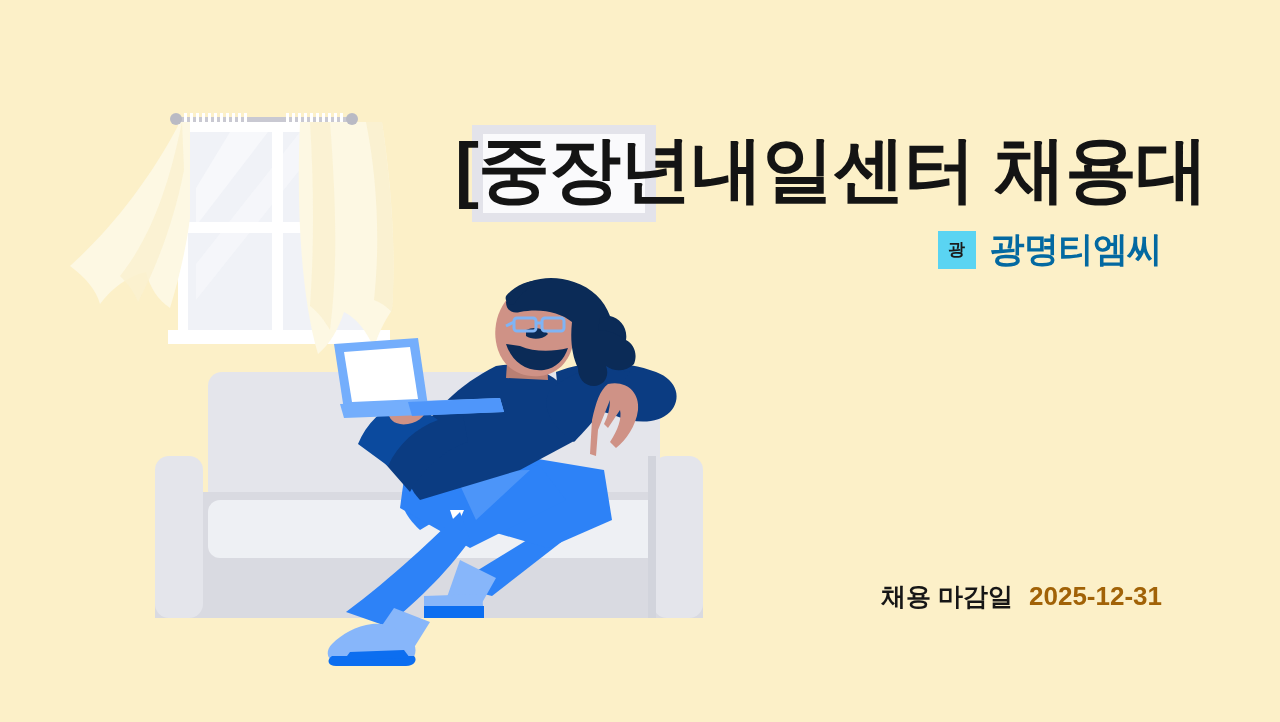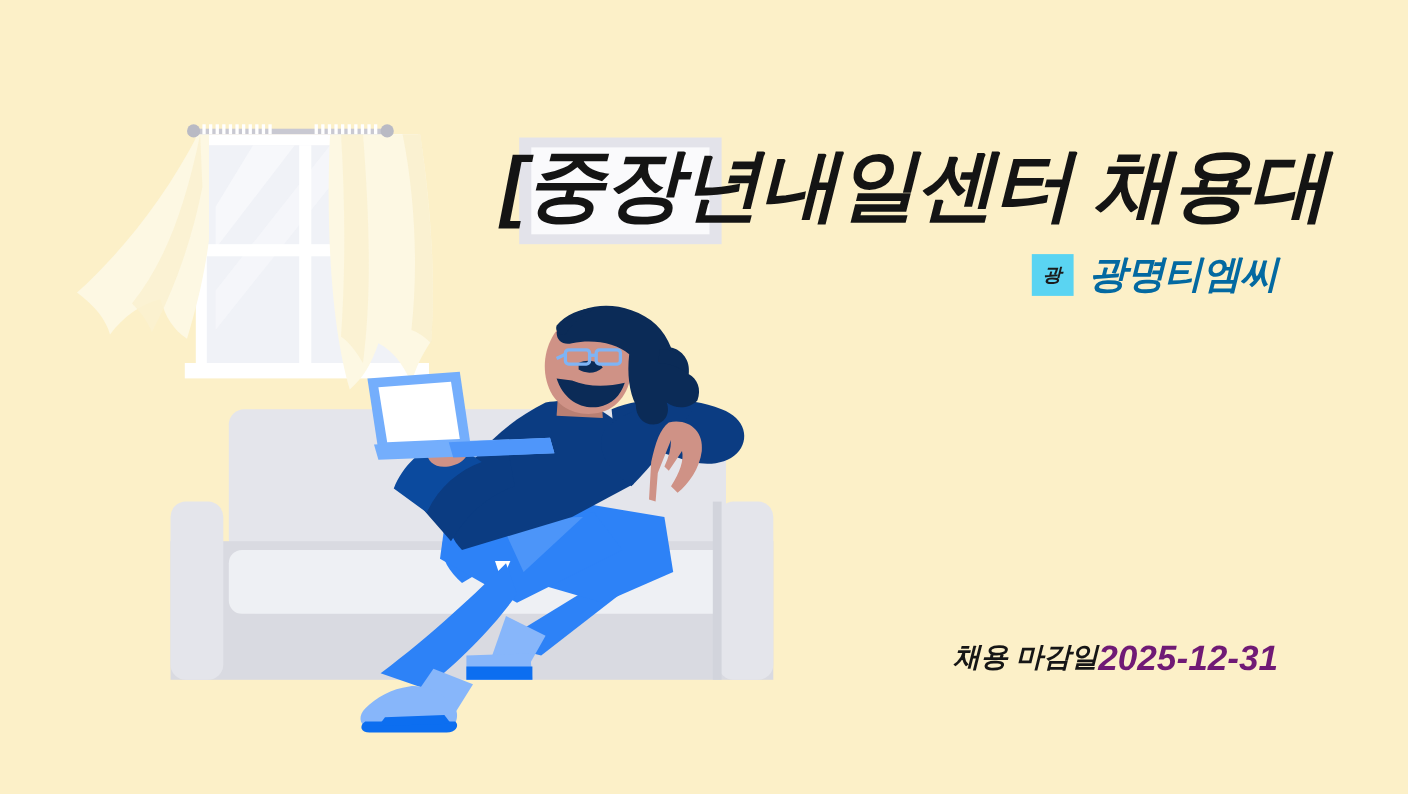--- a/index.html
+++ b/index.html
@@ -7,21 +7,20 @@
     padding: 0;
     background: #ffffff;
   }
   #poster {
     position: relative;
     width: 1280px;
     height: 722px;
     background: #fcf0c8;
     overflow: hidden;
     font-family: "Liberation Sans", "DejaVu Sans", sans-serif;
-    font-style: italic;
   }
 
   
   #illustration {
     position: absolute;
     left: 0; top: 0;
     width: 1280px;
     height: 722px;
   }
 
@@ -72,32 +71,33 @@
     color: #0369a1;
     letter-spacing: -0.5px;
     white-space: nowrap;
   }
 
   .deadline-row {
     position: absolute;
     right: 118px;
     top: 580px;
     display: flex;
-    align-items: flex-start;
+    align-items: center;
+    gap: 16px;
     white-space: nowrap;
   }
   .deadline-label {
     font-size: 25px;
     font-weight: 700;
     color: #161616;
   }
   .deadline-date {
-    font-size: 32px;
-    font-weight: 700;
-    color: #701a75;
+    font-size: 26px;
+    font-weight: 700;
+    color: #a16207;
     letter-spacing: 0px;
   }
 </style>
 </head>
 <body>
 
 <div id="poster">
 
   <svg id="illustration" viewBox="0 0 1280 722" width="1280" height="722" xmlns="http://www.w3.org/2000/svg">
 

